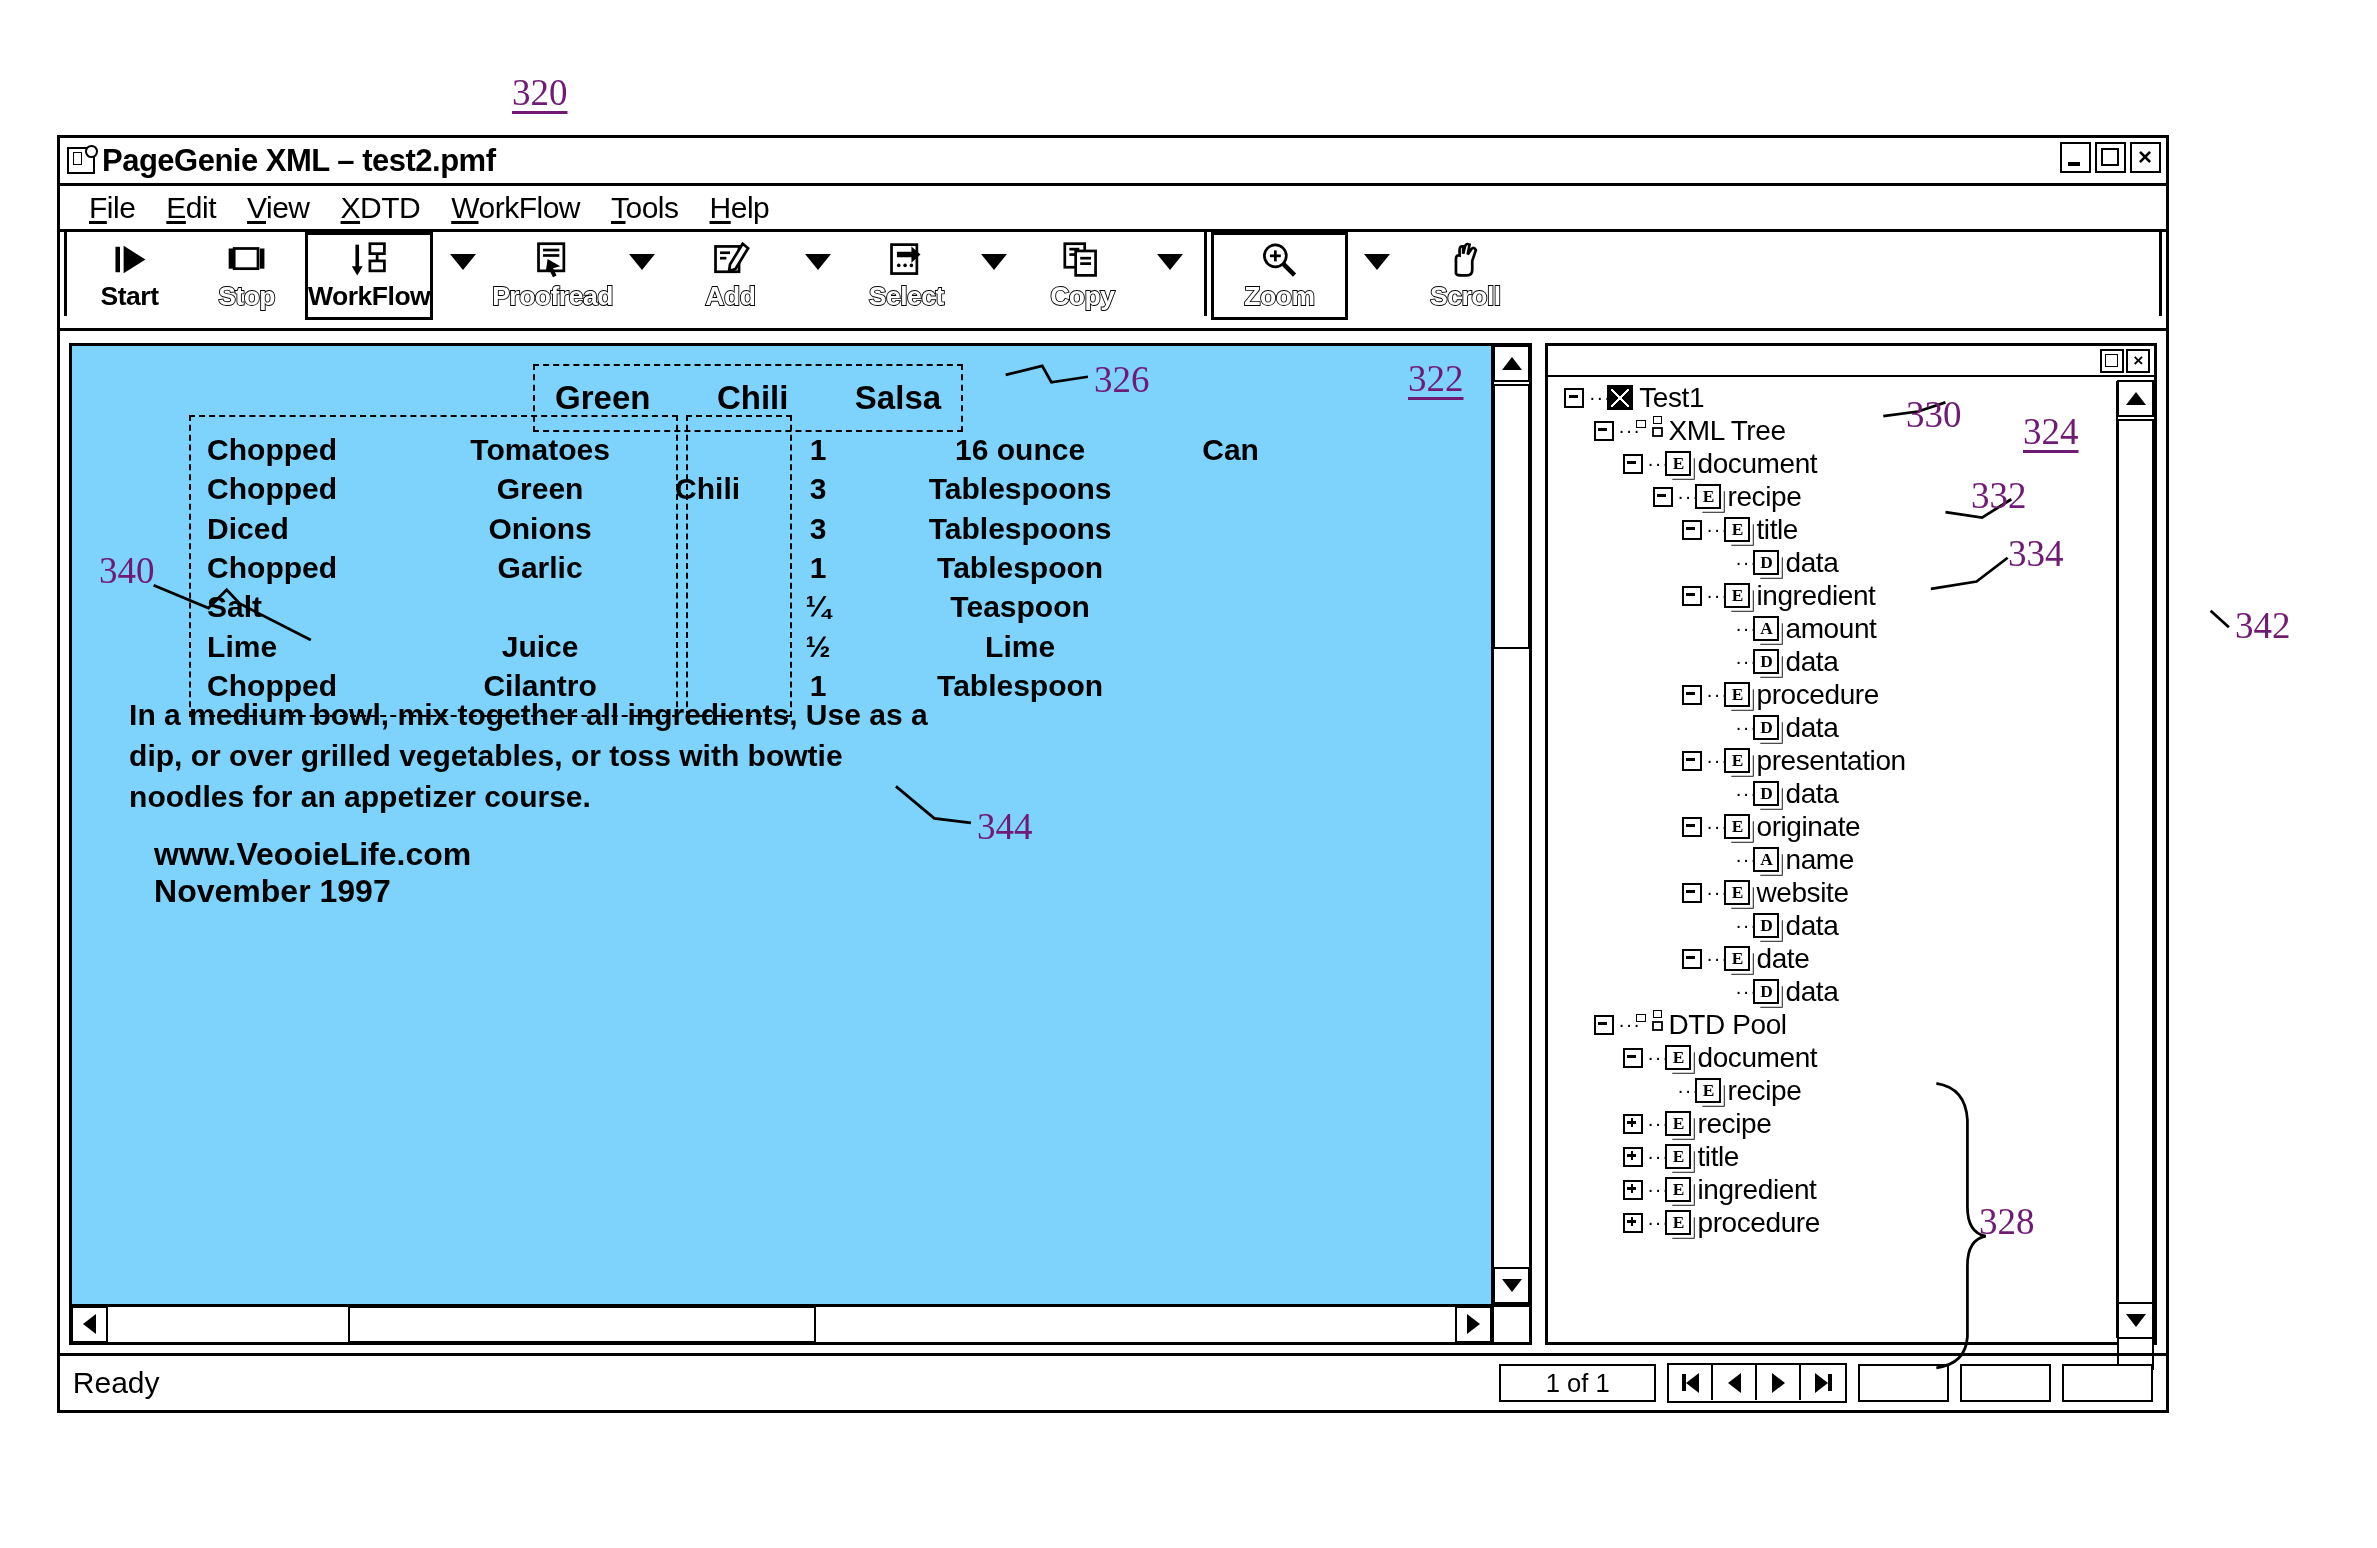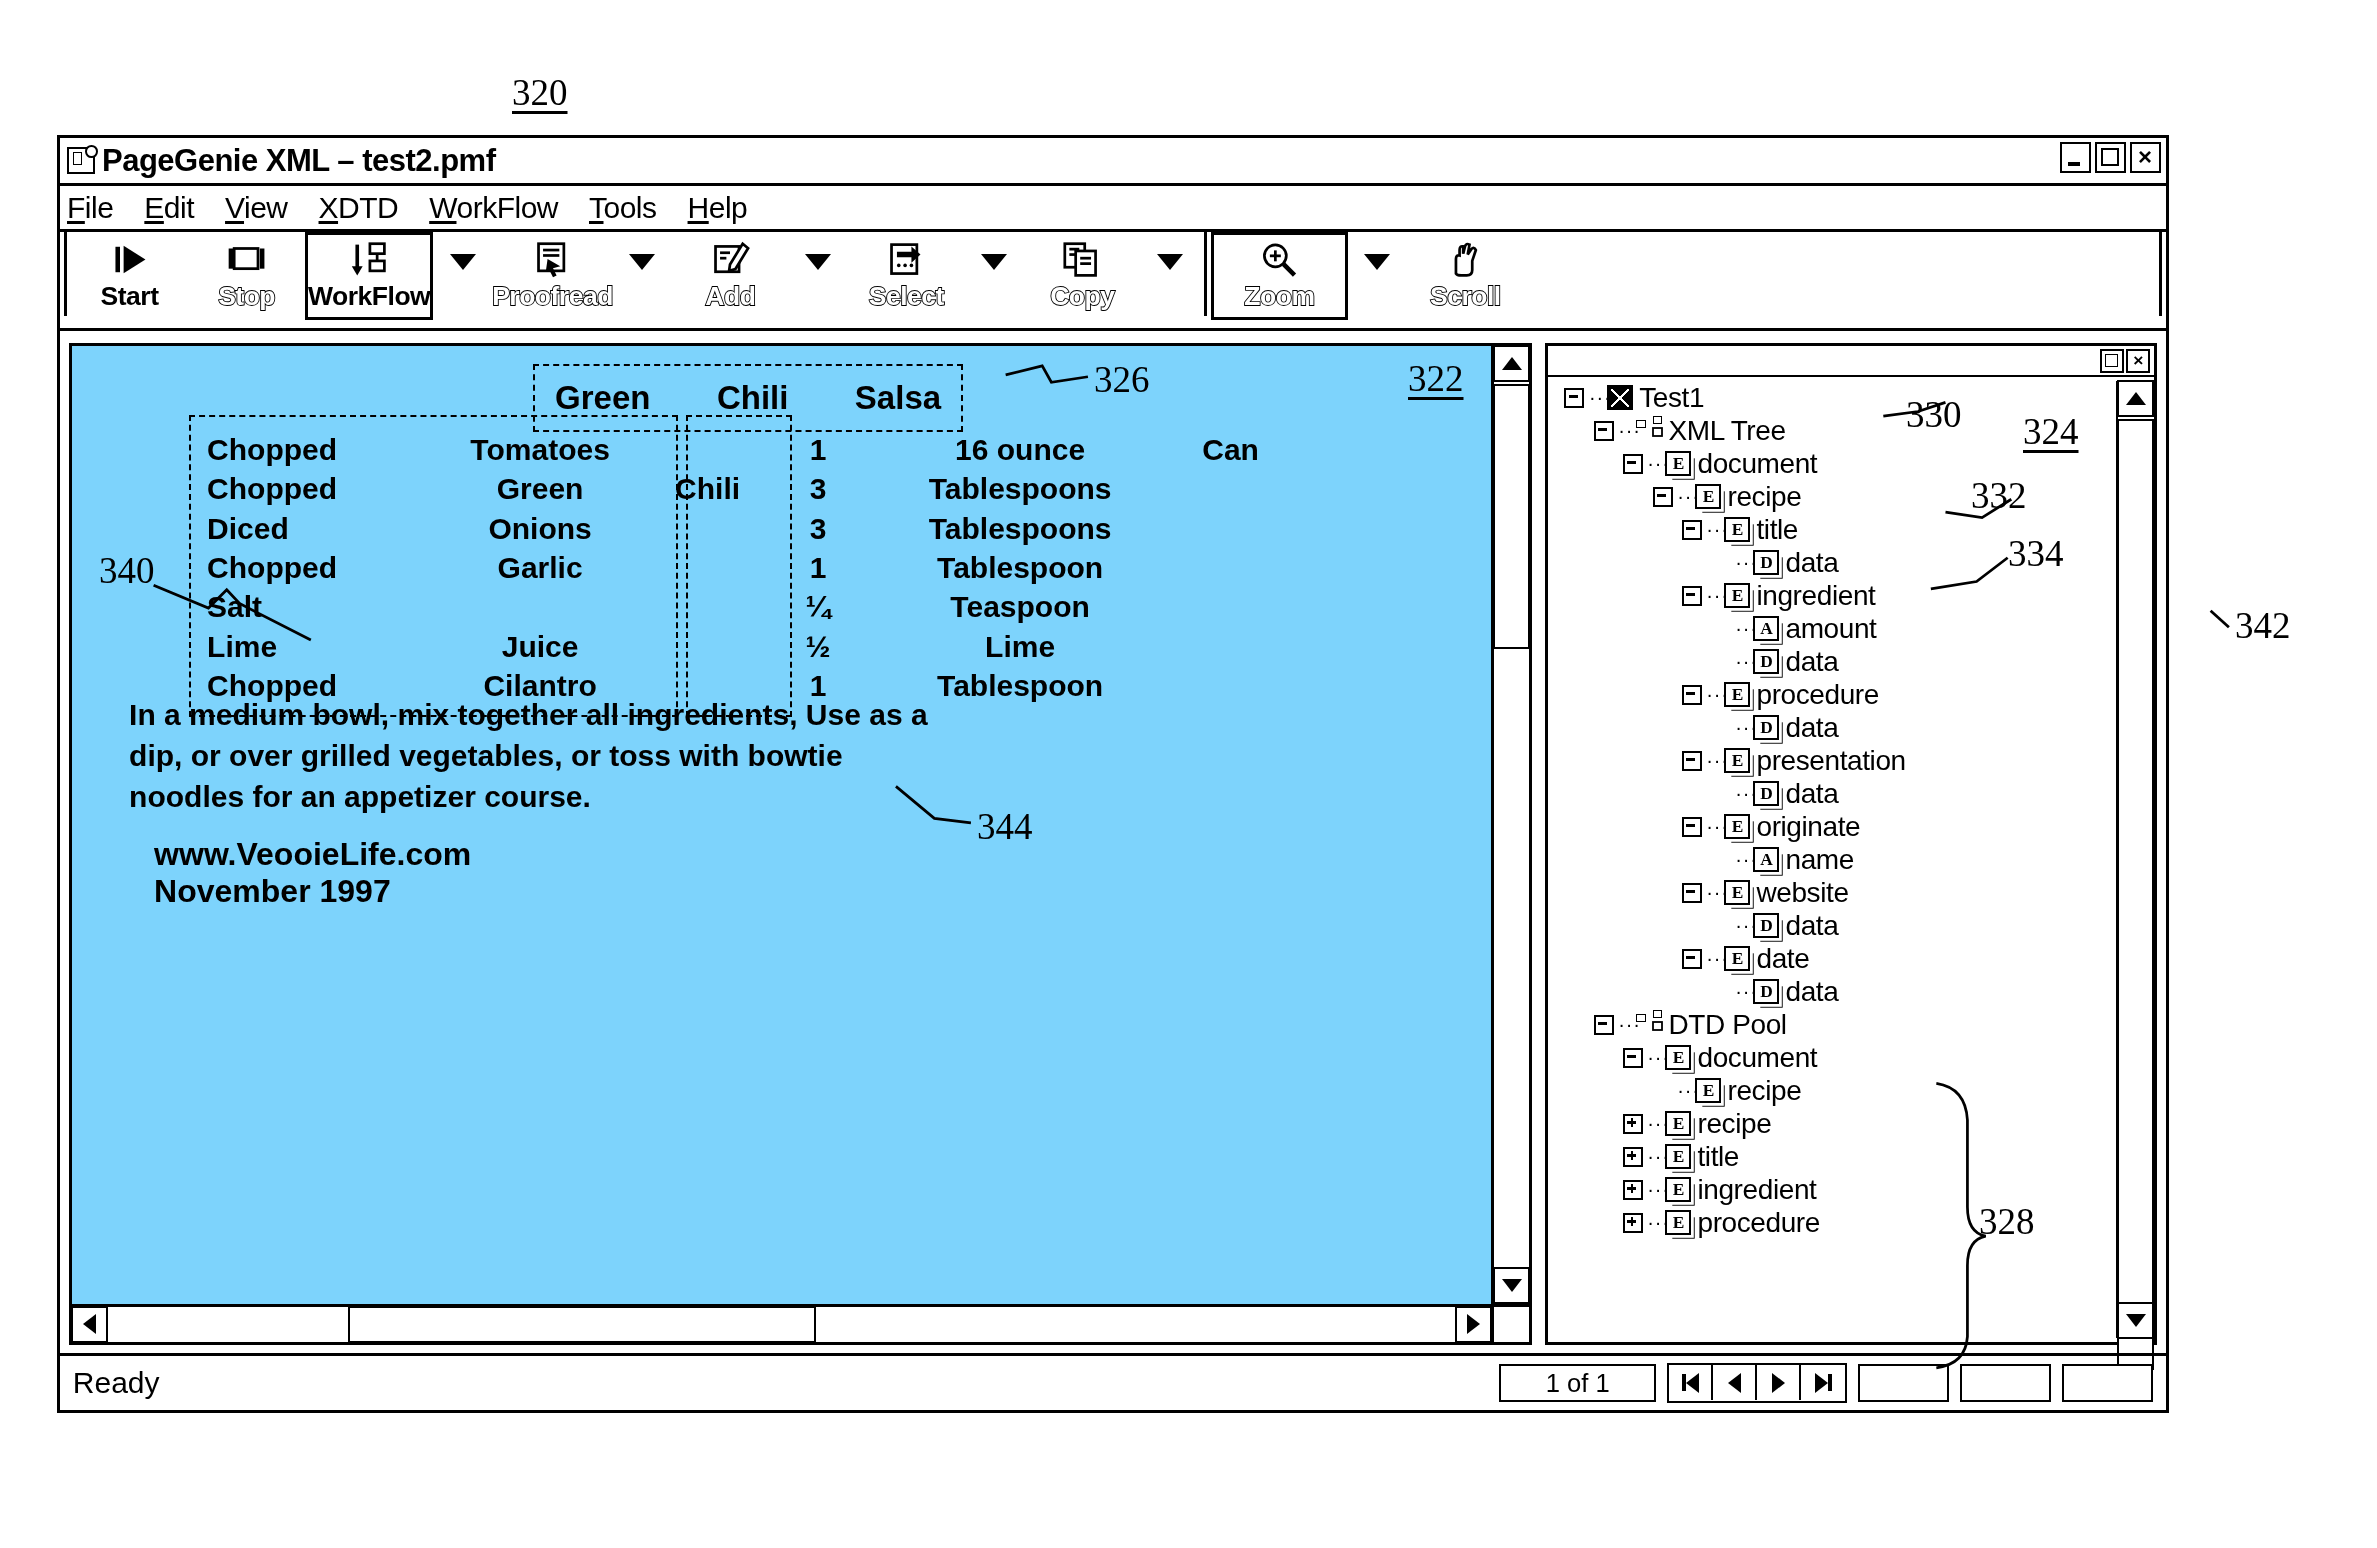--- a/index.html
+++ b/index.html
@@ -13,21 +13,21 @@
     color: #000;
     -webkit-font-smoothing: none;
   }
   #root { position: relative; width: 2377px; height: 1548px; }
 
   
   .ref {
     position: absolute;
     font-family: "Liberation Serif", serif;
     font-size: 37px;
-    color: #000000;
+    color: #701a75;
     white-space: nowrap;
   }
   .ref.u { text-decoration: underline; text-underline-offset: 6.4px; }
 
   
   #window {
     position: absolute;
     left: 57px; top: 135px;
     width: 2112px; height: 1278px;
     border: 3.7px solid #000;
@@ -88,21 +88,21 @@
   }
   .tbtn.close {
     font-size: 24px; font-weight: bold; line-height: 25.6px; text-align: center;
   }
 
   
   .menubar {
     height: 46px;
     border-bottom: 3.7px solid #000;
     display: flex; align-items: center;
-    padding-left: 7px;
+    padding-left: 29px;
     box-sizing: border-box;
   }
   .menu-item {
     font-size: 30px;
     margin-right: 31px;
     white-space: nowrap;
     letter-spacing: -0.5px;
   }
   .menu-item u { text-decoration: underline; text-underline-offset: 2.7px; }
 

